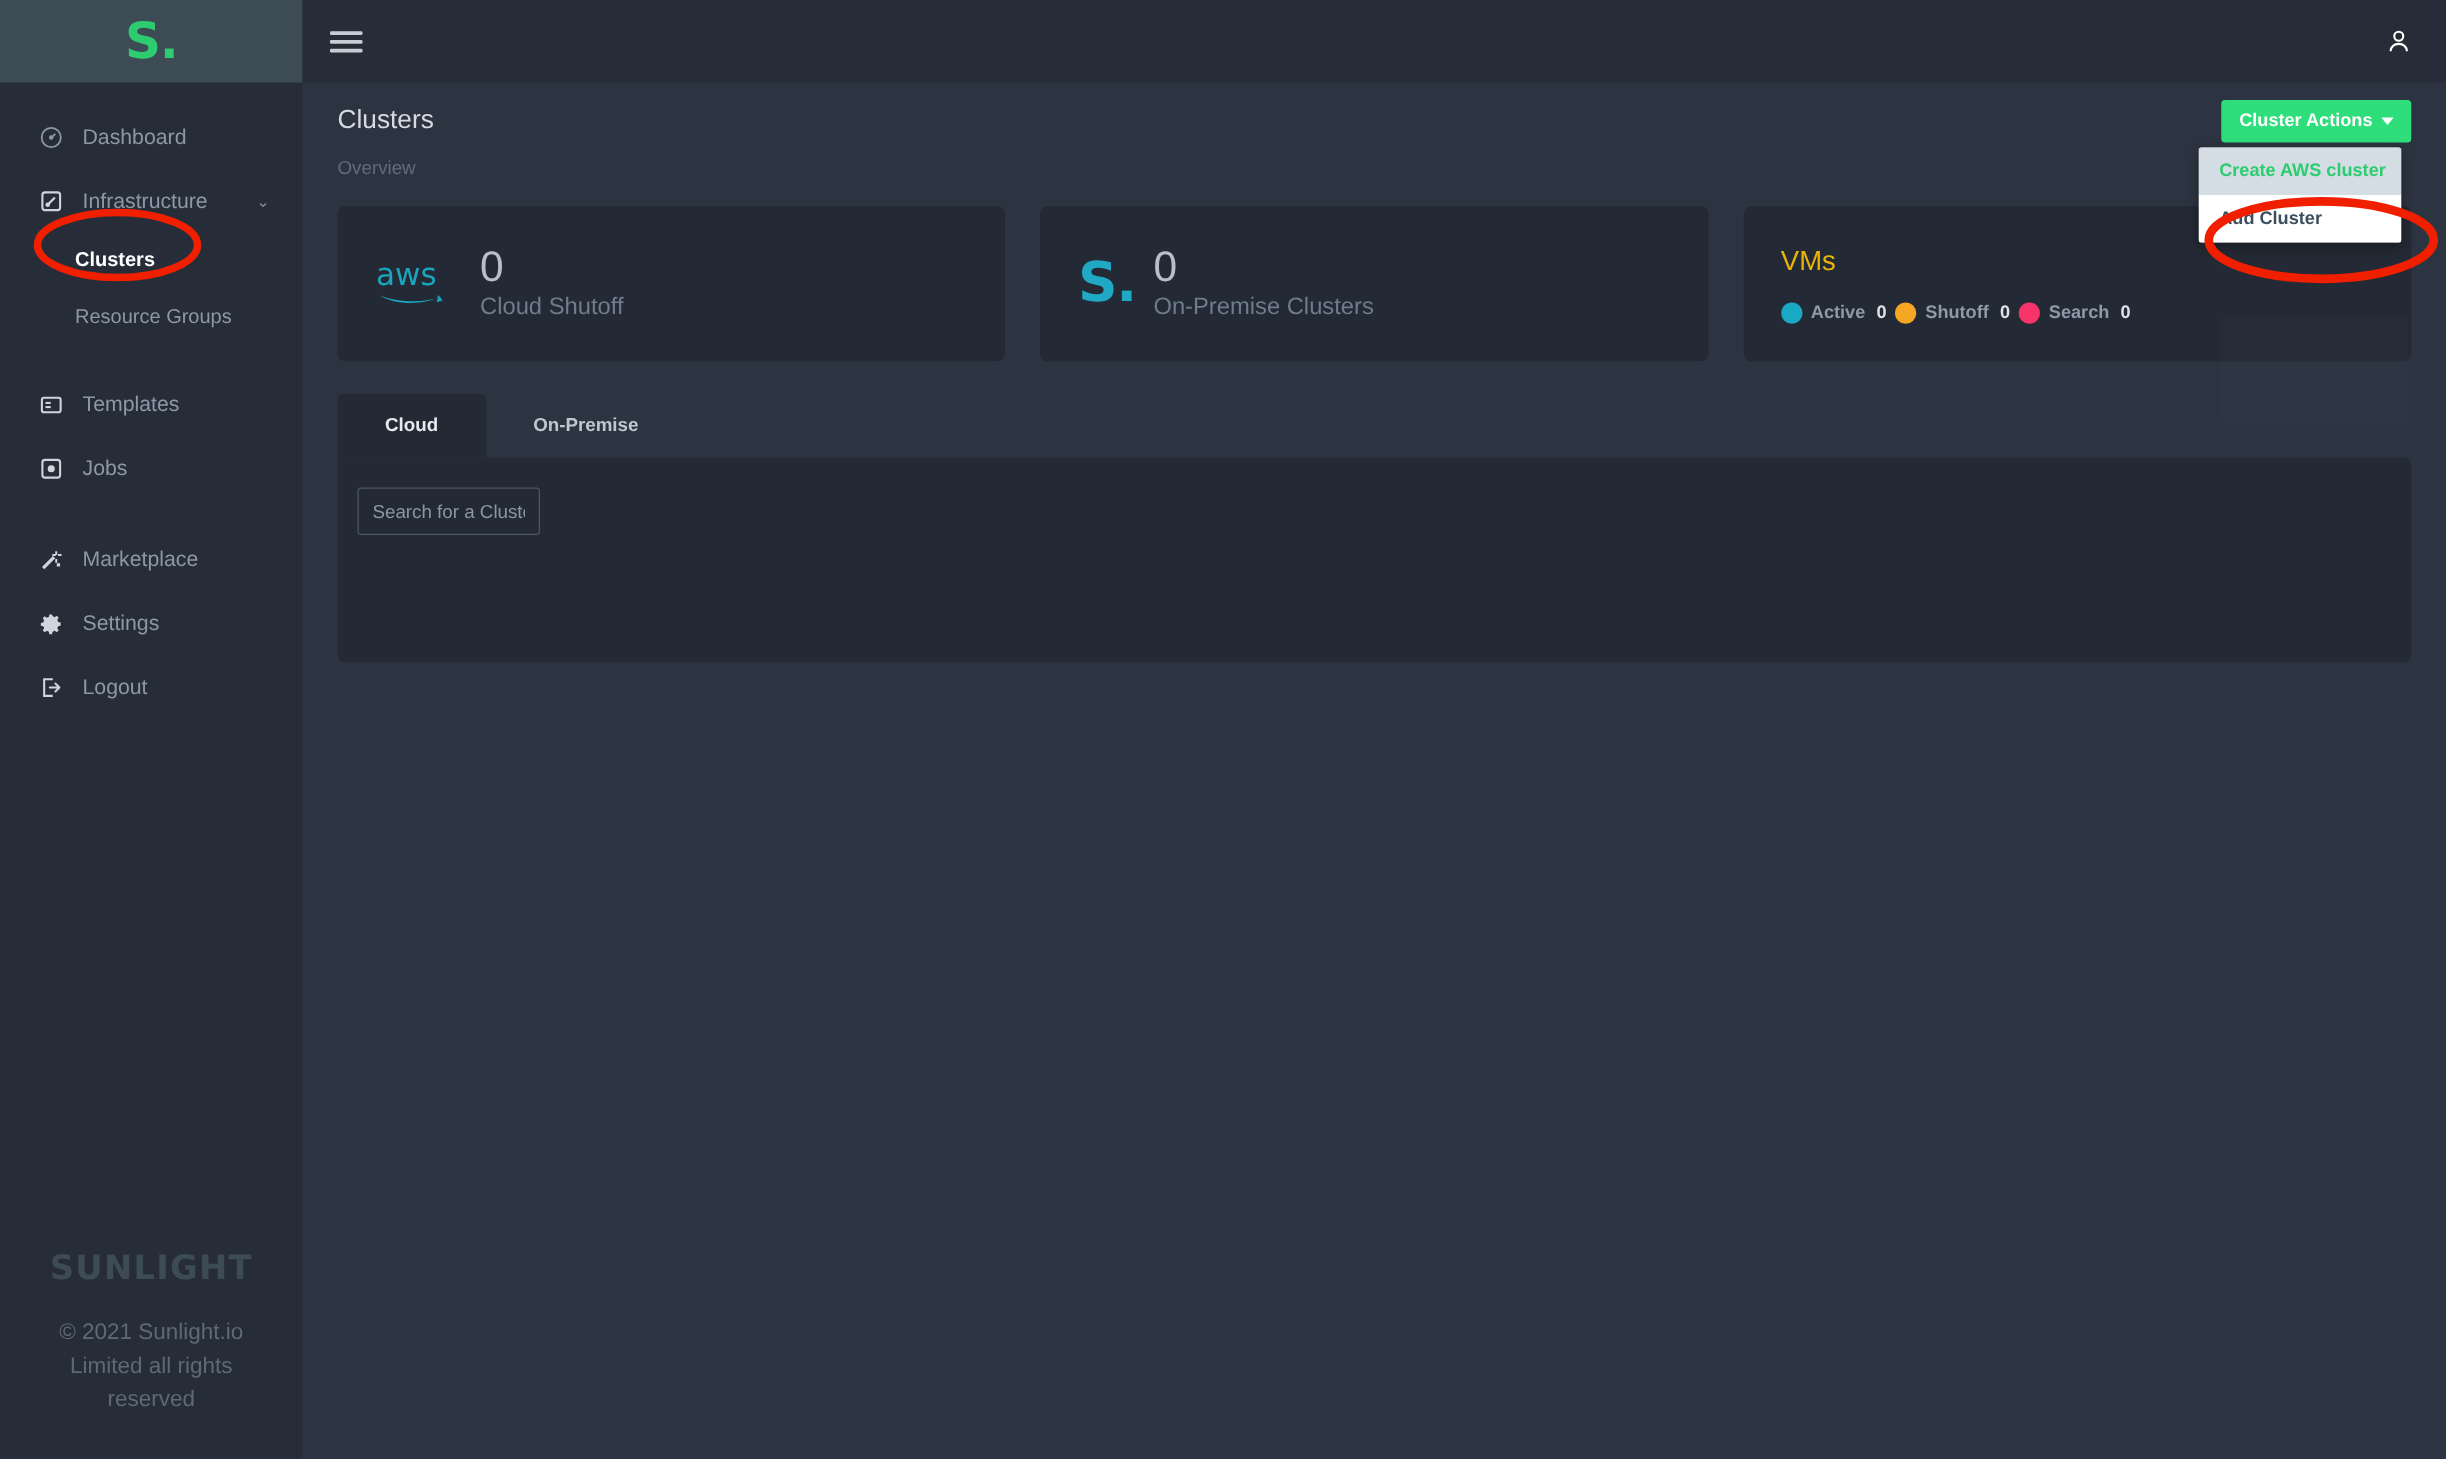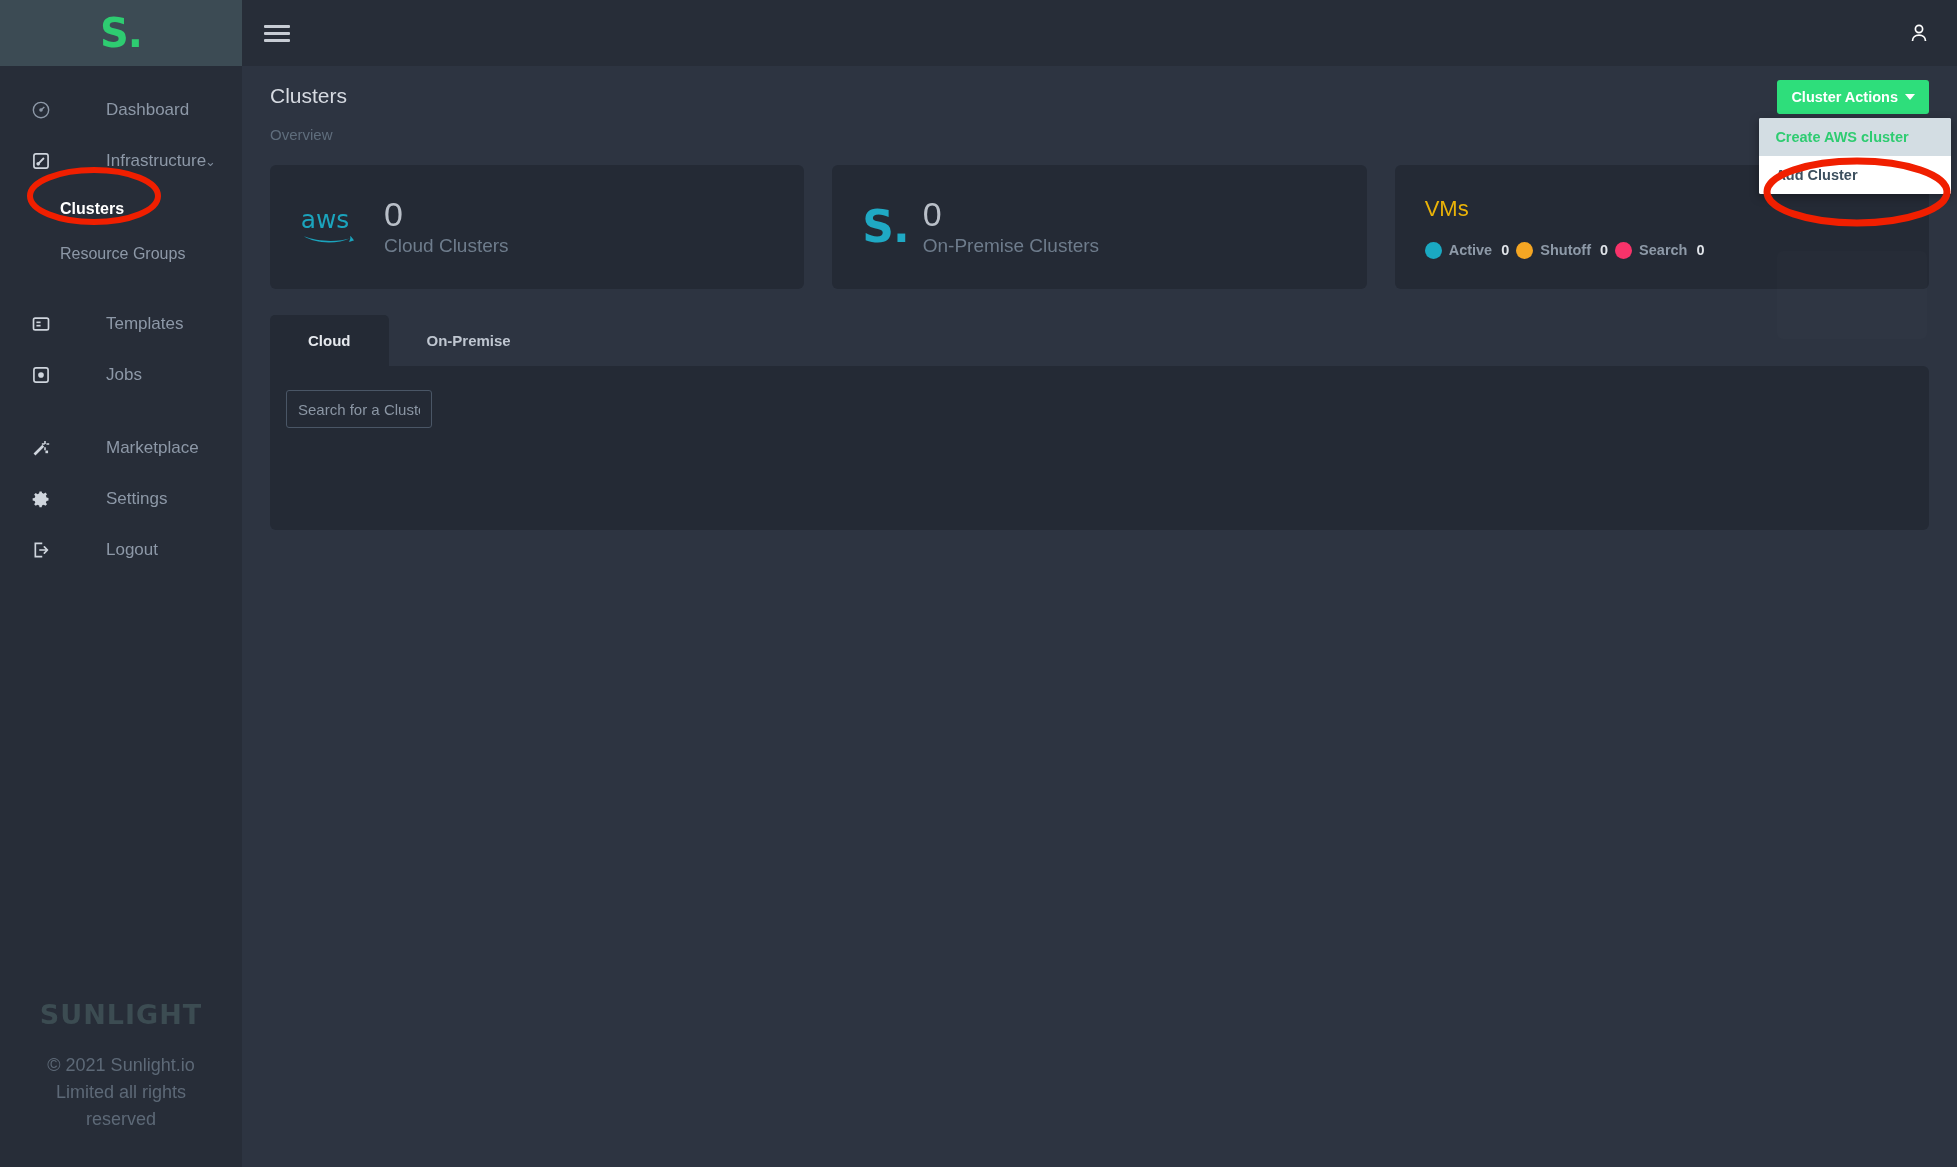--- a/index.html
+++ b/index.html
@@ -31,21 +31,20 @@
   }
   .nav { padding-top: 18px; flex: 1 1 auto; }
   .nav-item {
     display: flex; align-items: center;
     height: 51px;
     padding-left: 30px;
     color: #8d98a7;
     font-size: 17px;
     cursor: pointer;
     position: relative;
-    gap: 40px;
   }
   .nav-item .ico {
     width: 22px; height: 22px;
     margin-right: 14px;
     display: inline-flex; align-items: center; justify-content: center;
     flex: 0 0 22px;
   }
   .nav-item .ico svg { display: block; }
   .nav-sub {
     display: flex; align-items: center;
@@ -128,21 +127,21 @@
   }
   .caret {
     width: 0; height: 0;
     border-left: 5px solid transparent;
     border-right: 5px solid transparent;
     border-top: 6px solid #ffffff;
     display: inline-block;
   }
   .dropdown {
     position: absolute; top: 38px; left: -18px;
-    width: 192px;
+    width: 162px;
     background: #ffffff;
     border-radius: 2px;
     box-shadow: 0 3px 10px rgba(0,0,0,.35);
     overflow: hidden;
   }
   .dd-item {
     padding: 11px 16px;
     font-size: 14.5px; font-weight: 700;
     cursor: pointer;
     white-space: nowrap;
@@ -369,21 +368,21 @@
     <div class="card">
       <div class="card-inner">
         <span class="aws-logo">
           <svg width="70" height="46" viewBox="0 0 90 58" fill="#1ba4bd">
             <text x="1" y="30" font-family="DejaVu Sans, sans-serif" font-size="32" fill="#1ba4bd">aws</text>
             <path d="M5 41c14 9 42 11 60 2l-1.6 4.4c-2.8 1.4 4.2-.6 6-1.2-1-1.6-3.4-5-4.8-5.6-.8 2.6 1 2.6 1 2.6C49 49 22 48 5 41z" fill="#1ba4bd"></path>
           </svg>
         </span>
         <div class="stat-text">
           <span class="stat-num">0</span>
-          <span class="stat-label">Cloud Clusters</span>
+          <span class="stat-label">Cloud Shutoff</span>
         </div>
       </div>
     </div>
 
     <div class="card">
       <div class="card-inner">
         <span class="s-logo">S.</span>
         <div class="stat-text">
           <span class="stat-num">0</span>
           <span class="stat-label">On-Premise Clusters</span>

